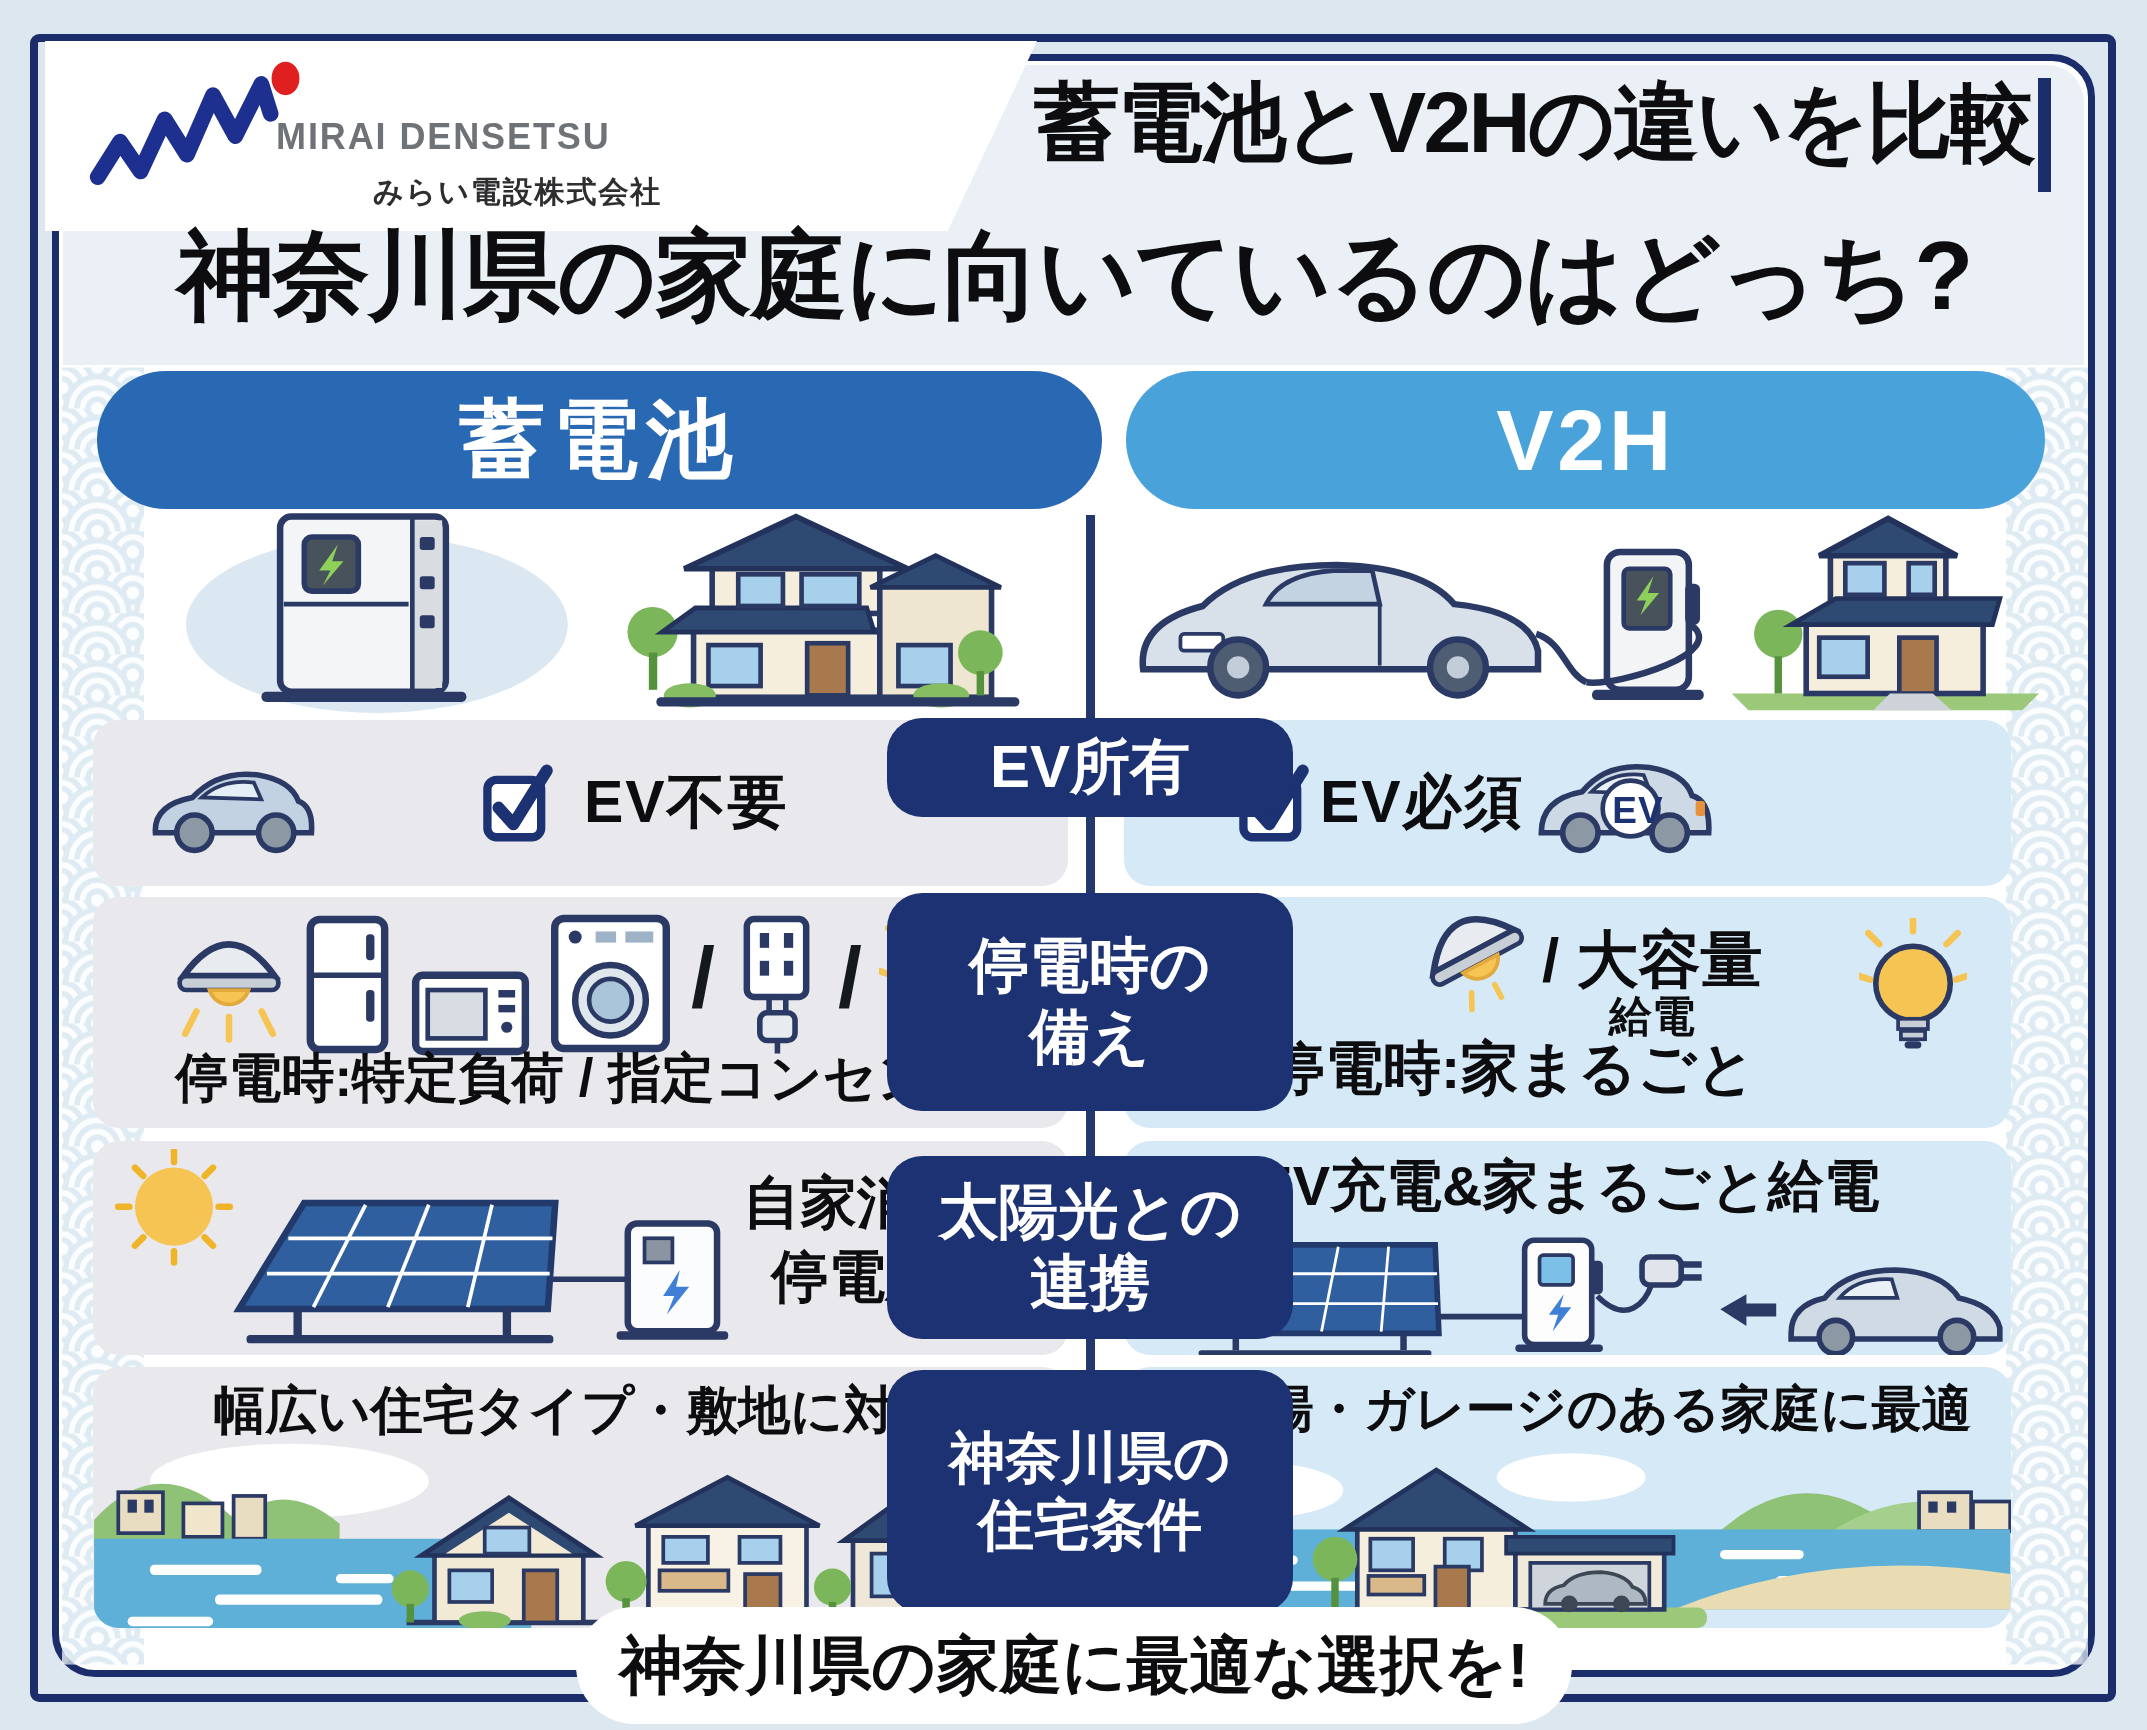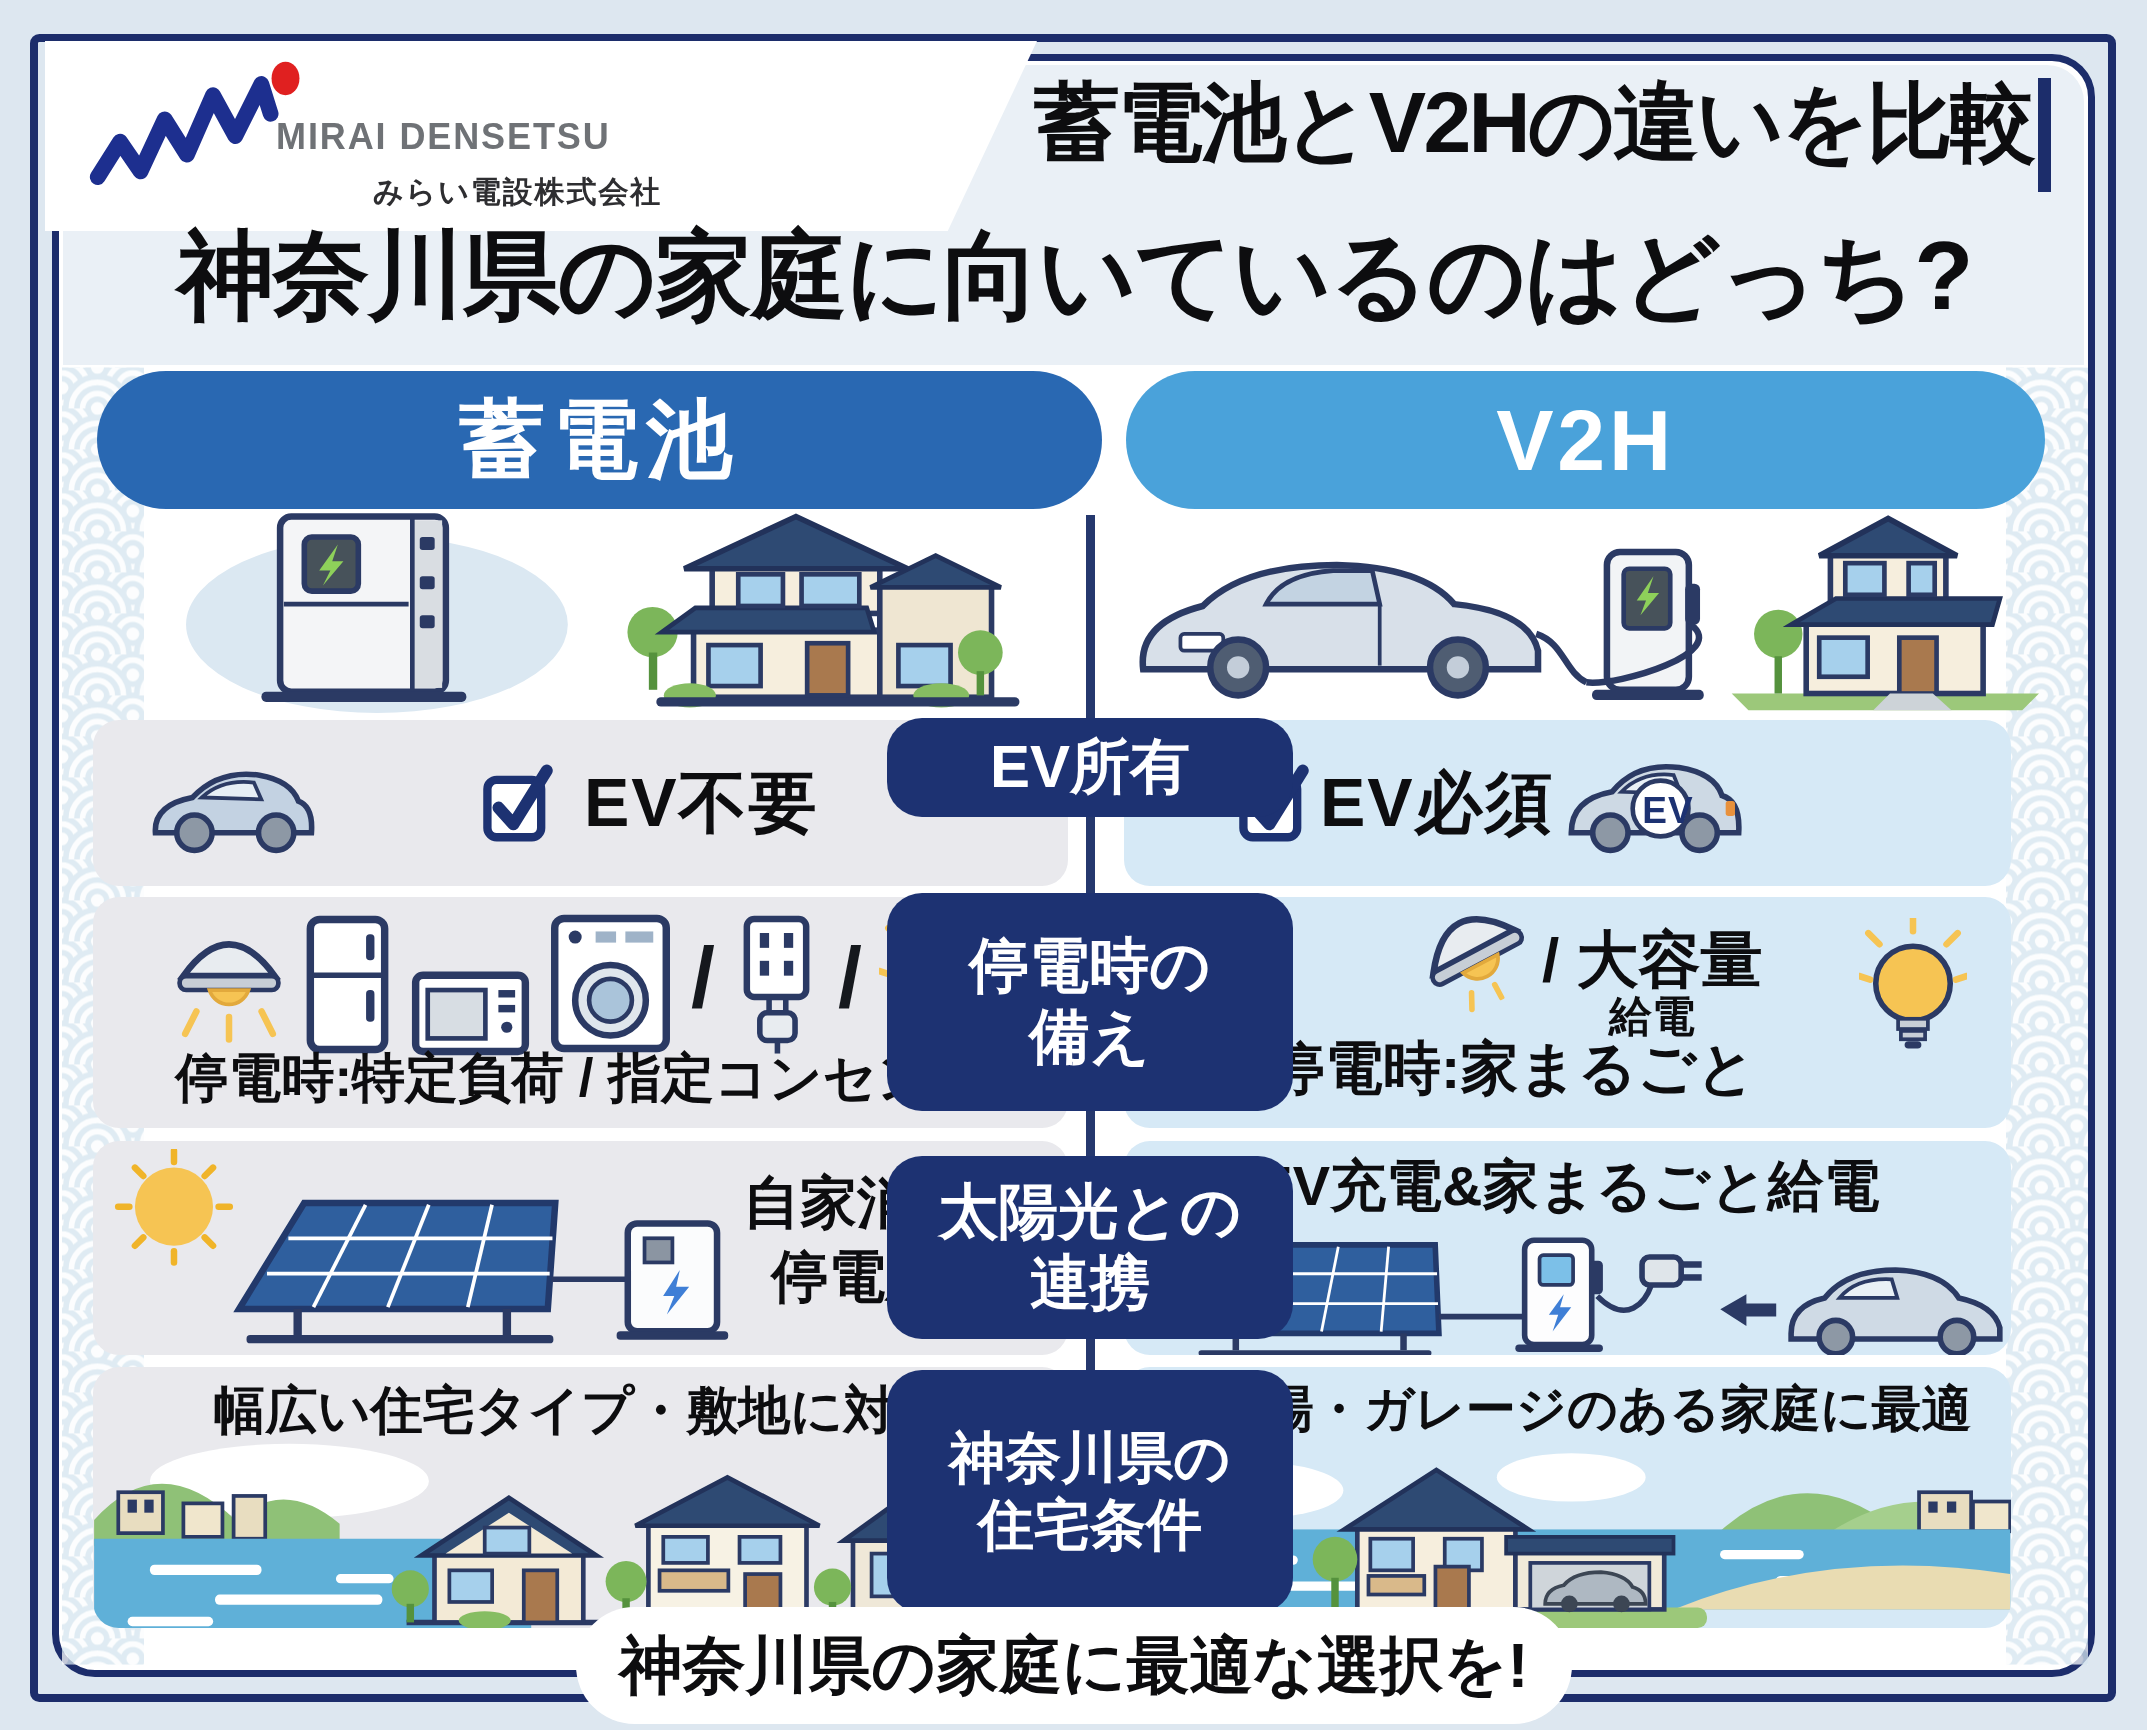--- a/index.html
+++ b/index.html
@@ -48,21 +48,21 @@
 
   .cat-pill{position:absolute;left:887px;width:406px;background:#1d3272;border-radius:35px;display:flex;flex-direction:column;align-items:center;justify-content:center;color:#ffffff;font-weight:900;z-index:5;line-height:1.18;}
   .cat-pill-1{top:718px;height:99px;font-size:60px;}
   .cat-pill-2{top:893px;height:218px;font-size:60px;}
   .cat-pill-3{top:1156px;height:183px;font-size:60px;}
   .cat-pill-4{top:1370px;height:243px;font-size:56px;}
 
   
   .ev-left-flex{display:flex;align-items:center;height:100%;padding-left:51px;gap:28px;}
   .ev-right-flex{display:flex;align-items:center;height:100%;padding-left:112px;gap:8px;}
-  .ev-text{font-size:68px;font-weight:900;color:#0d0d0f;letter-spacing:1.9px;white-space:nowrap;}
+  .ev-text{font-size:59px;font-weight:900;color:#0d0d0f;letter-spacing:1.9px;white-space:nowrap;}
   .ev-car-wrap{position:relative;}
   .ev-badge{position:absolute;left:80px;top:43px;font-size:37px;font-weight:900;color:#1d3272;letter-spacing:0.9px;}
   .spacer-110{width:103px;}
 
   
   .appliance-row{display:flex;align-items:center;justify-content:center;gap:17px;padding-top:13px;height:147px;}
   .slash{font-size:86px;font-weight:900;color:#15181d;transform:translateY(-5.6px);}
   .caption{position:absolute;left:0;right:0;bottom:13px;text-align:center;font-size:53px;font-weight:900;color:#0d0d0f;white-space:nowrap;}
   .r2r-lamp{position:absolute;left:296px;top:0px;transform:rotate(-28deg);}
   .r2r-main{position:absolute;left:418px;top:20.5px;font-size:62px;font-weight:900;color:#0d0d0f;white-space:nowrap;}

